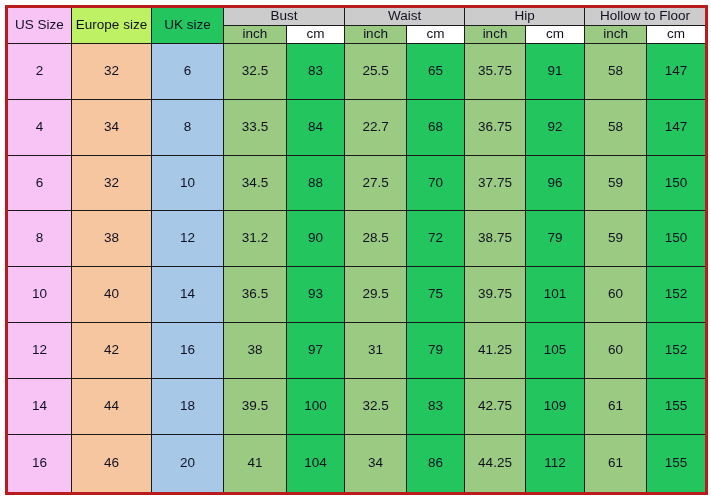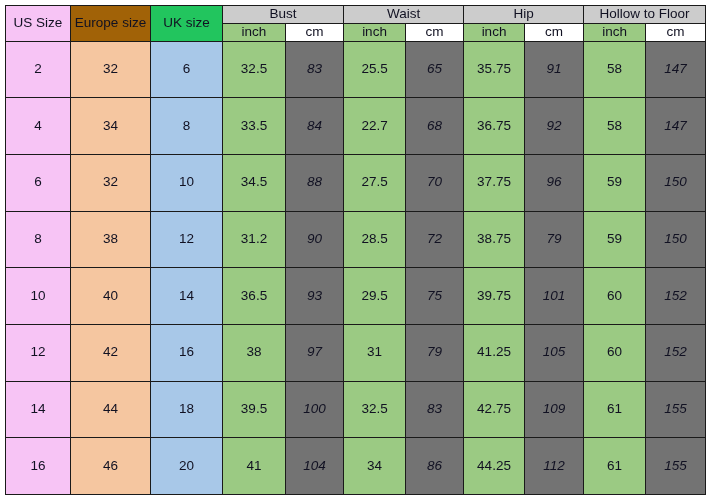--- a/index.html
+++ b/index.html
@@ -18,21 +18,21 @@
     left: 5px;
     top: 5px;
     width: 700px;
     height: 490px;
   }
   table.size-chart {
     border-collapse: collapse;
     table-layout: fixed;
     width: 700px;
     height: 490px;
-    border: 1px solid #b91c1c;
+    border: 3px solid #b91c1c;
   }
   table.size-chart td,
   table.size-chart th {
     border: 1px solid #1a1a1a;
     text-align: center;
     vertical-align: middle;
     padding: 0;
     font-weight: normal;
     color: #111122;
     font-size: 13.5px;
@@ -45,21 +45,21 @@
     font-size: 14px;
     color: #111111;
   }
   th.cat-pink {
     background: #f7c4f5;
     font-weight: bold;
     font-size: 14px;
     color: #111111;
   }
   th.cat-orange {
-    background: #a16207;
+    background: #bef264;
     font-weight: bold;
     font-size: 14px;
     color: #111111;
   }
   th.cat-blue {
     background: #22c55e;
     font-weight: bold;
     font-size: 14px;
     color: #111111;
   }
@@ -71,21 +71,21 @@
   td.sub-cm, th.sub-cm {
     background: #ffffff;
     font-size: 13.5px;
     margin-left: 10px;
   }
 
   td.c-pink { background: #f7c4f5; }
   td.c-orange { background: #f5c6a0; }
   td.c-blue { background: #a8c8e8; }
   td.c-green { background: #9bca83; }
-  td.c-white { background: #737373; font-style: italic; }
+  td.c-white { background: #22c55e; }
 
   
   col.w-us { width: 65px; }
   col.w-eu { width: 80px; }
   col.w-uk { width: 72px; }
   col.w-in { width: 63px; }
   col.w-cm { width: 58px; }
   col.w-in2 { width: 62px; }
   col.w-cm2 { width: 58px; }
   col.w-in3 { width: 61px; }

